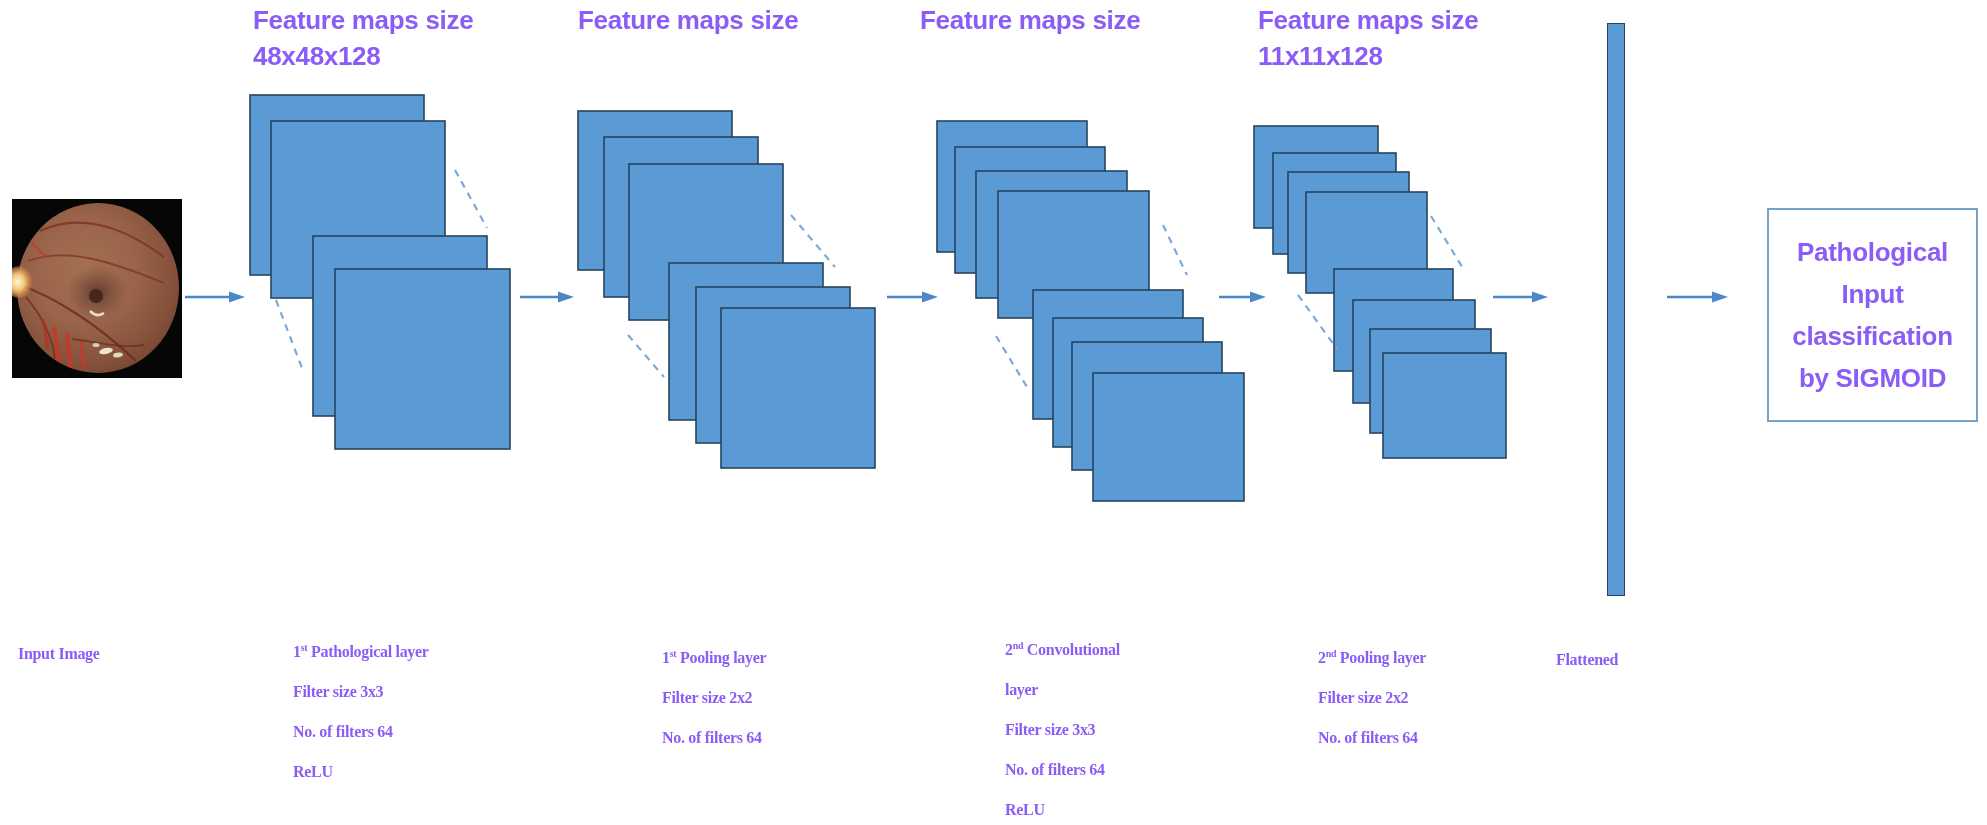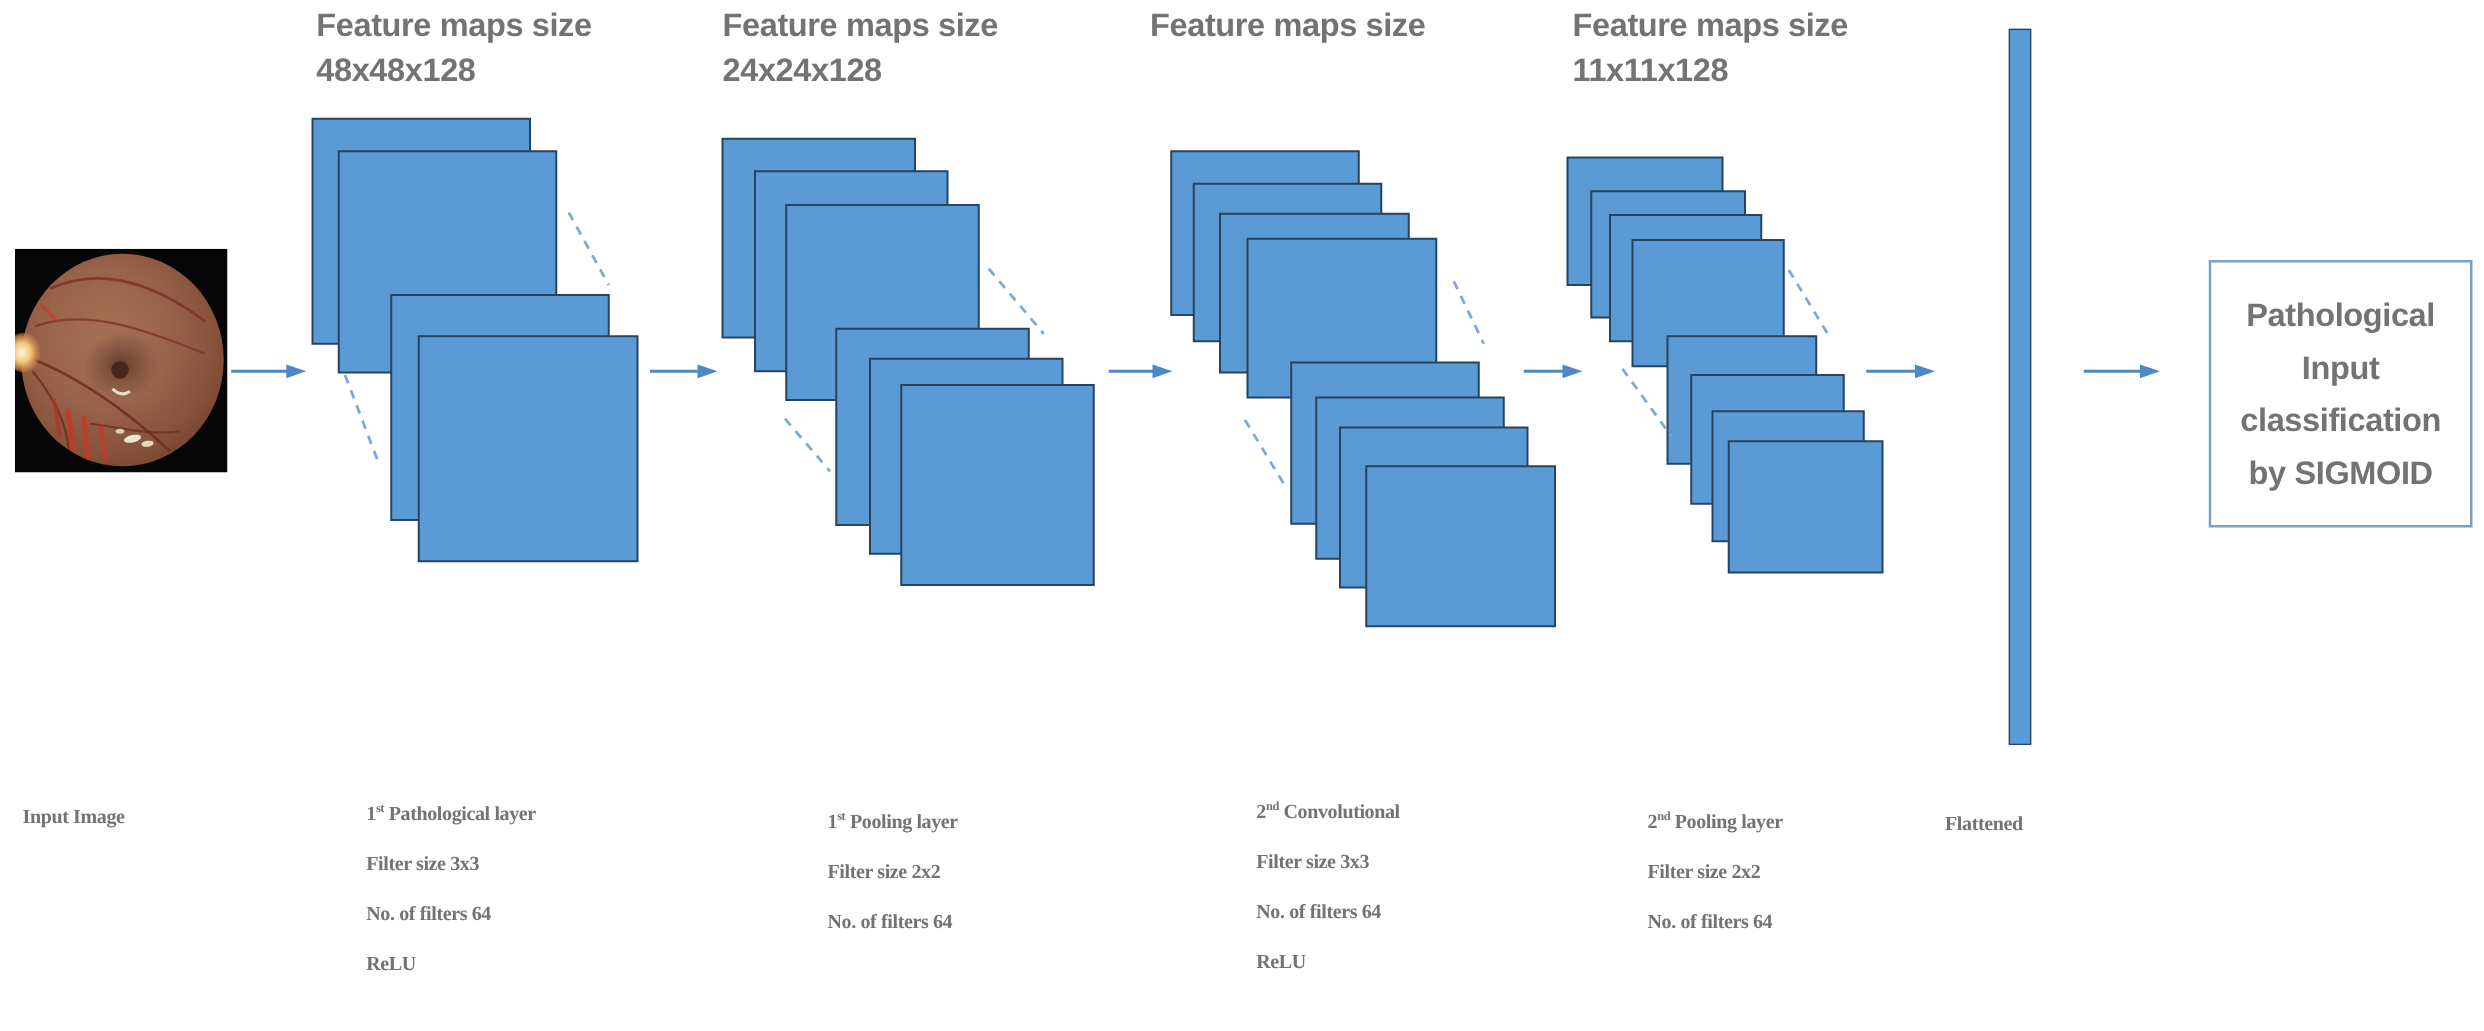--- a/index.html
+++ b/index.html
@@ -1,21 +1,21 @@
 <!DOCTYPE html>
 <html style="--sheet-fill: #5b9bd5; --sheet-border: #26445f; --output-border: #76a3c9;"><head>
 <meta charset="utf-8">
 <style>
   html,body{margin:0;padding:0;background:#ffffff;}
   .canvas{
     position:relative;
     width:1987px;height:825px;
     background:#ffffff;
     font-family:"Liberation Sans", sans-serif;
-    color:#737373;
+    color:#8b5cf6;
     overflow:hidden;
   }
   .fmap-label{
     position:absolute;top:2px;
     font-size:26px;font-weight:bold;line-height:36px;
     letter-spacing:-0.3px;white-space:nowrap;
   }
   .bottom-label{
     position:absolute;
     font-size:16px;font-weight:bold;line-height:40px;
@@ -50,21 +50,20 @@
 <body>
 
 <div class="canvas">
 
   <div class="fmap-label" style="left:253px">
     <div>Feature maps size</div>
     <div>48x48x128</div>
   </div>
   <div class="fmap-label" style="left:578px">
     <div>Feature maps size</div>
-    <div>24x24x128</div>
   </div>
   <div class="fmap-label" style="left:920px">
     <div>Feature maps size</div>
   </div>
   <div class="fmap-label" style="left:1258px">
     <div>Feature maps size</div>
     <div>11x11x128</div>
   </div>
 
   <svg class="input-image" viewBox="0 0 170 179">
@@ -204,20 +203,21 @@
   </div>
 
   <div class="bottom-label" style="left:662px;top:638px">
     <div><span>1</span><sup>st</sup><span> Pooling layer</span></div>
     <div>Filter size 2x2</div>
     <div>No. of filters 64</div>
   </div>
 
   <div class="bottom-label" style="left:1005px;top:630px">
     <div><span>2</span><sup>nd</sup><span> Convolutional</span></div>
+    <div>layer</div>
     <div>Filter size 3x3</div>
     <div>No. of filters 64</div>
     <div>ReLU</div>
   </div>
 
   <div class="bottom-label" style="left:1318px;top:638px">
     <div><span>2</span><sup>nd</sup><span> Pooling layer</span></div>
     <div>Filter size 2x2</div>
     <div>No. of filters 64</div>
   </div>

